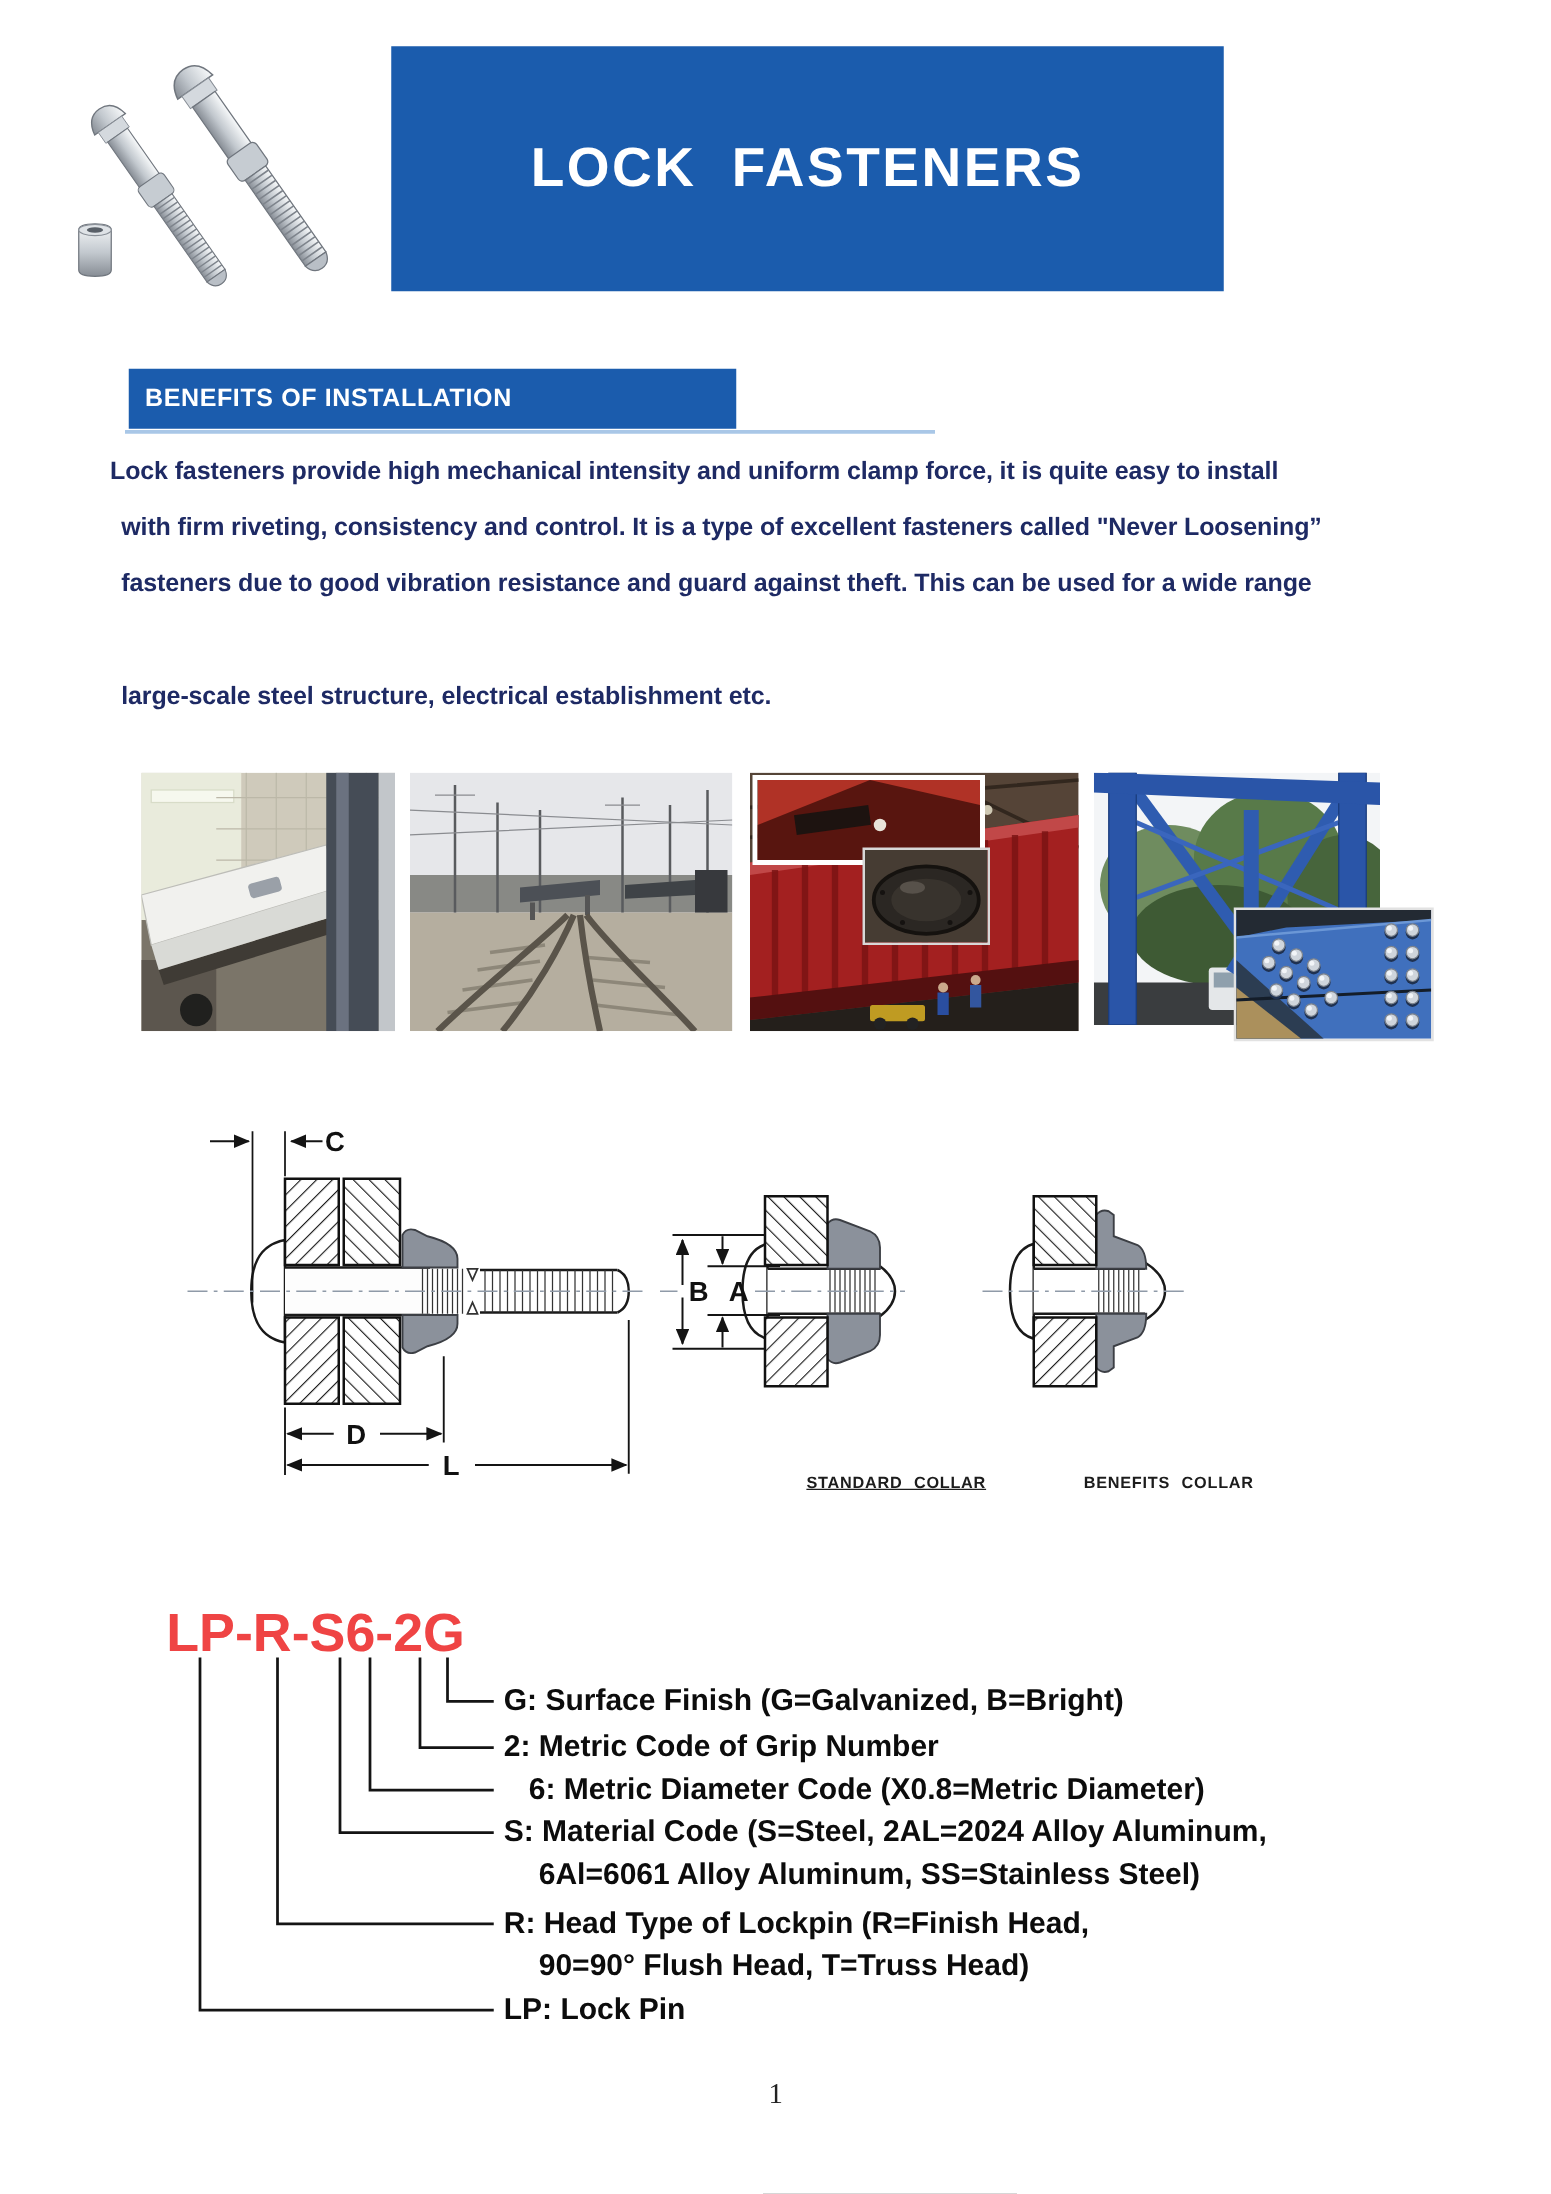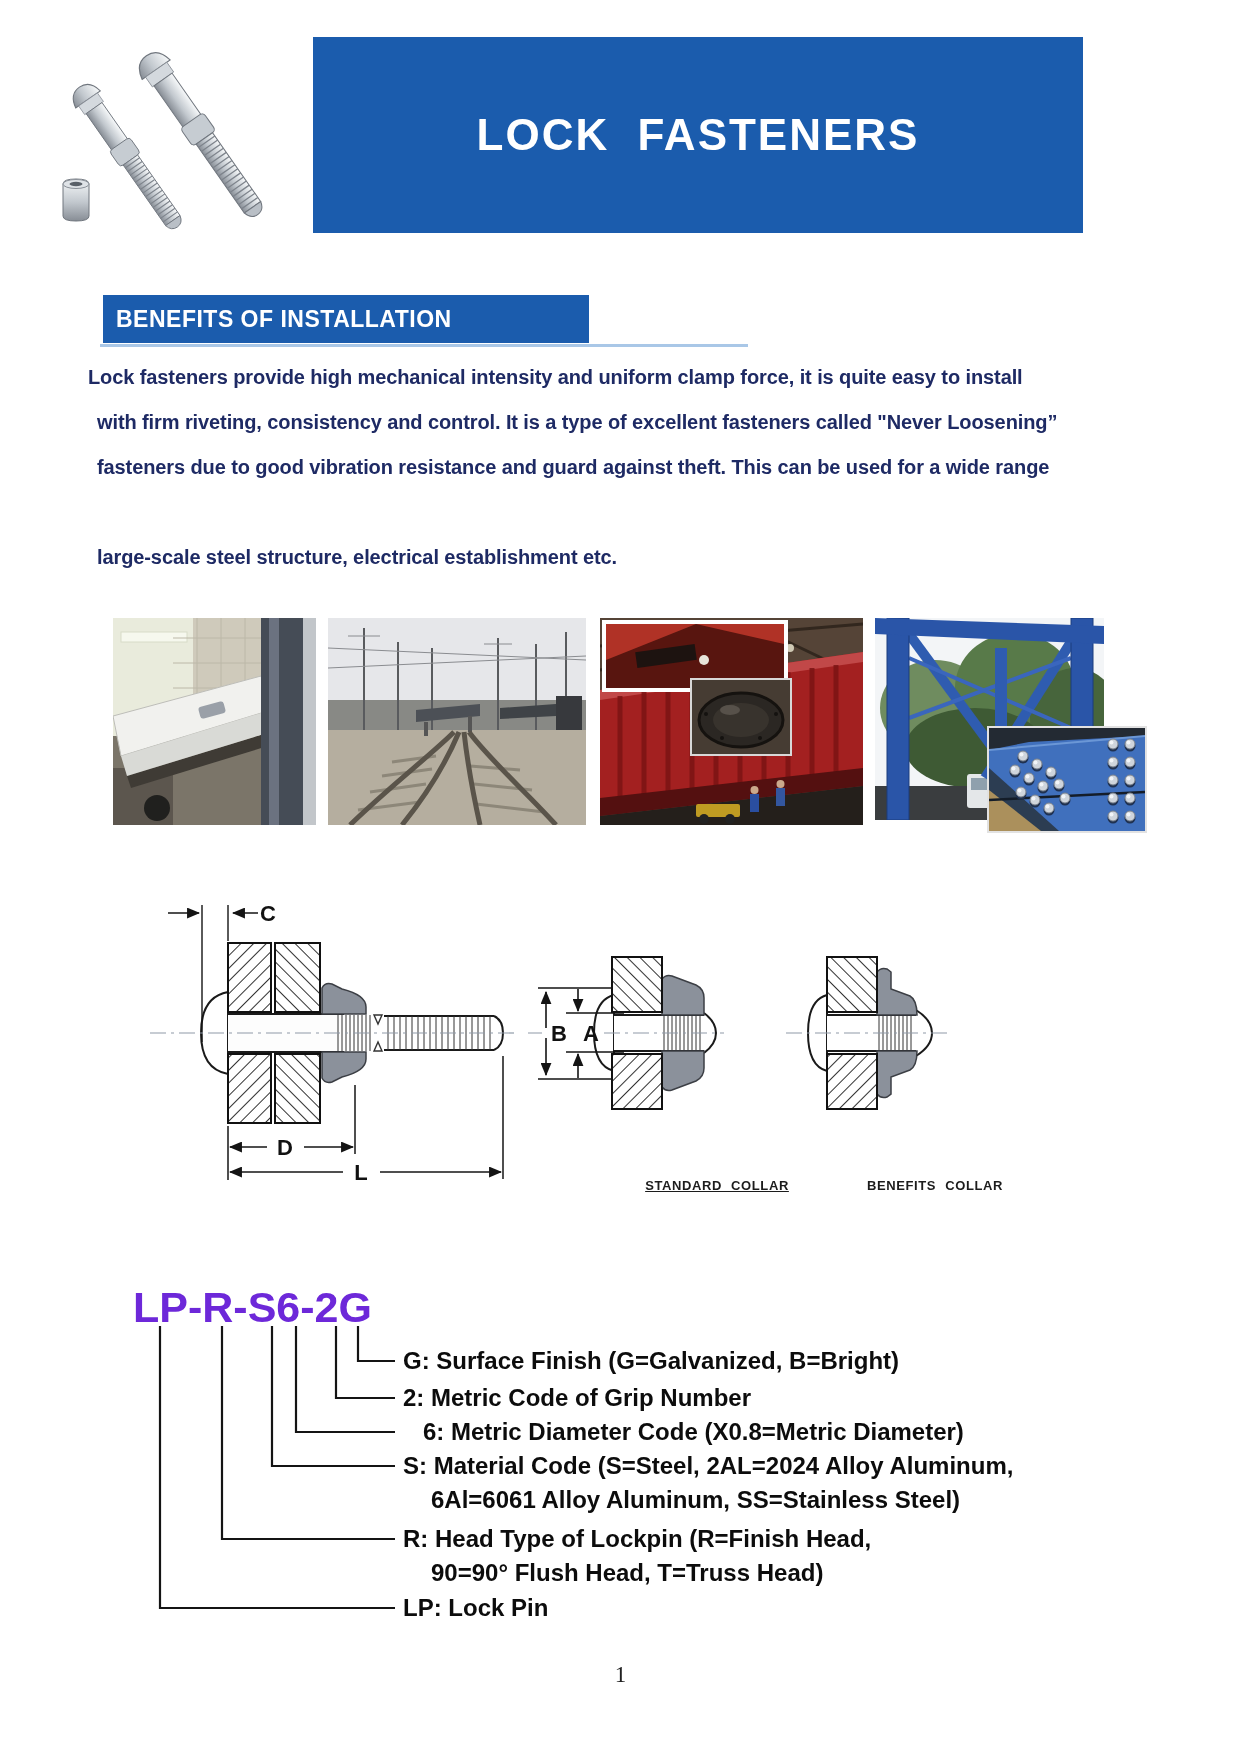--- a/index.html
+++ b/index.html
@@ -42,26 +42,26 @@
           <use href="#boltShape"></use>
         </g>
       <g transform="translate(28,128)">
         <path d="M0,8 Q0,3 13,3 Q26,3 26,8 L26,40 Q26,45 13,45 Q0,45 0,40 Z" fill="url(#met)" stroke="#70767e" stroke-width="1"></path>
         <ellipse cx="13" cy="8" rx="13" ry="4.5" fill="#dfe3e7" stroke="#8a9098" stroke-width="1"></ellipse>
         <ellipse cx="13" cy="8" rx="6.5" ry="2.2" fill="#596068"></ellipse>
       </g>
     </svg>
   </div>
 
-  <div class="abs" style="left:313px;top:37px;width:770px;height:196px;background:#1b5cad;display:flex;align-items:center;justify-content:center;">
+  <div class="abs" style="left:313px;top:37px;width:666px;height:196px;background:#1b5cad;display:flex;align-items:center;justify-content:center;">
     <div style="color:#fff;font-size:44px;font-weight:bold;letter-spacing:2px;word-spacing:14px;">LOCK FASTENERS</div>
   </div>
 
   <div class="abs" style="left:103px;top:295px;width:486px;height:48px;background:#1b5cad;display:flex;align-items:center;">
-    <div style="color:#fff;font-size:23px;font-weight:bold;letter-spacing:0.5px;padding-left:13px;">BENEFITS OF INSTALLATION</div>
+    <div style="color:#fff;font-size:20px;font-weight:bold;letter-spacing:0.5px;padding-left:13px;">BENEFITS OF INSTALLATION</div>
   </div>
   <div class="abs" style="left:100px;top:344px;width:648px;height:3px;background:#a9c7e7;"></div>
 
   <div class="abs par" style="left:88px;top:366px;">Lock fasteners provide high mechanical intensity and uniform clamp force, it is quite easy to install</div>
   <div class="abs par" style="left:97px;top:411px;">with firm riveting, consistency and control. It is a type of excellent fasteners called "Never Loosening”</div>
   <div class="abs par" style="left:97px;top:456px;">fasteners due to good vibration resistance and guard against theft. This can be used for a wide range</div>
   <div class="abs par" style="left:97px;top:546px;">large-scale steel structure, electrical establishment etc.</div>
 
   <div class="photo" style="left:113px;top:618px;width:203px;height:207px;">
     <svg width="203" height="207" viewBox="0 0 203 207">
@@ -323,21 +323,21 @@
     <g stroke="#8f9aa8" stroke-width="1.2" stroke-dasharray="16 5 3 5">
       <path d="M150,1033 H516"></path>
       <path d="M528,1033 H542 M604,1033 H724"></path>
       <path d="M786,1033 H948"></path>
     </g>
   </svg>
 
   <div class="abs cap" style="left:627px;top:1178px;width:180px;text-decoration:underline;">STANDARD COLLAR</div>
   <div class="abs cap" style="left:845px;top:1178px;width:180px;">BENEFITS COLLAR</div>
 
-  <div class="abs" style="left:133px;top:1283px;font-size:43px;font-weight:bold;color:#6d28d9;letter-spacing:0;">LP-R-S6-2G</div>
+  <div class="abs" style="left:133px;top:1283px;font-size:43px;font-weight:bold;color:#ef4444;letter-spacing:0;">LP-R-S6-2G</div>
 
   <svg class="abs" style="left:130px;top:1320px;" width="300" height="300" viewBox="130 1320 300 300">
     <g stroke="#141414" stroke-width="2.2" fill="none">
       <path d="M160,1326 V1608 H395"></path>
       <path d="M222,1326 V1539 H395"></path>
       <path d="M272,1326 V1466 H395"></path>
       <path d="M296,1326 V1432 H395"></path>
       <path d="M336,1326 V1398 H395"></path>
       <path d="M358,1326 V1361 H395"></path>
     </g>

